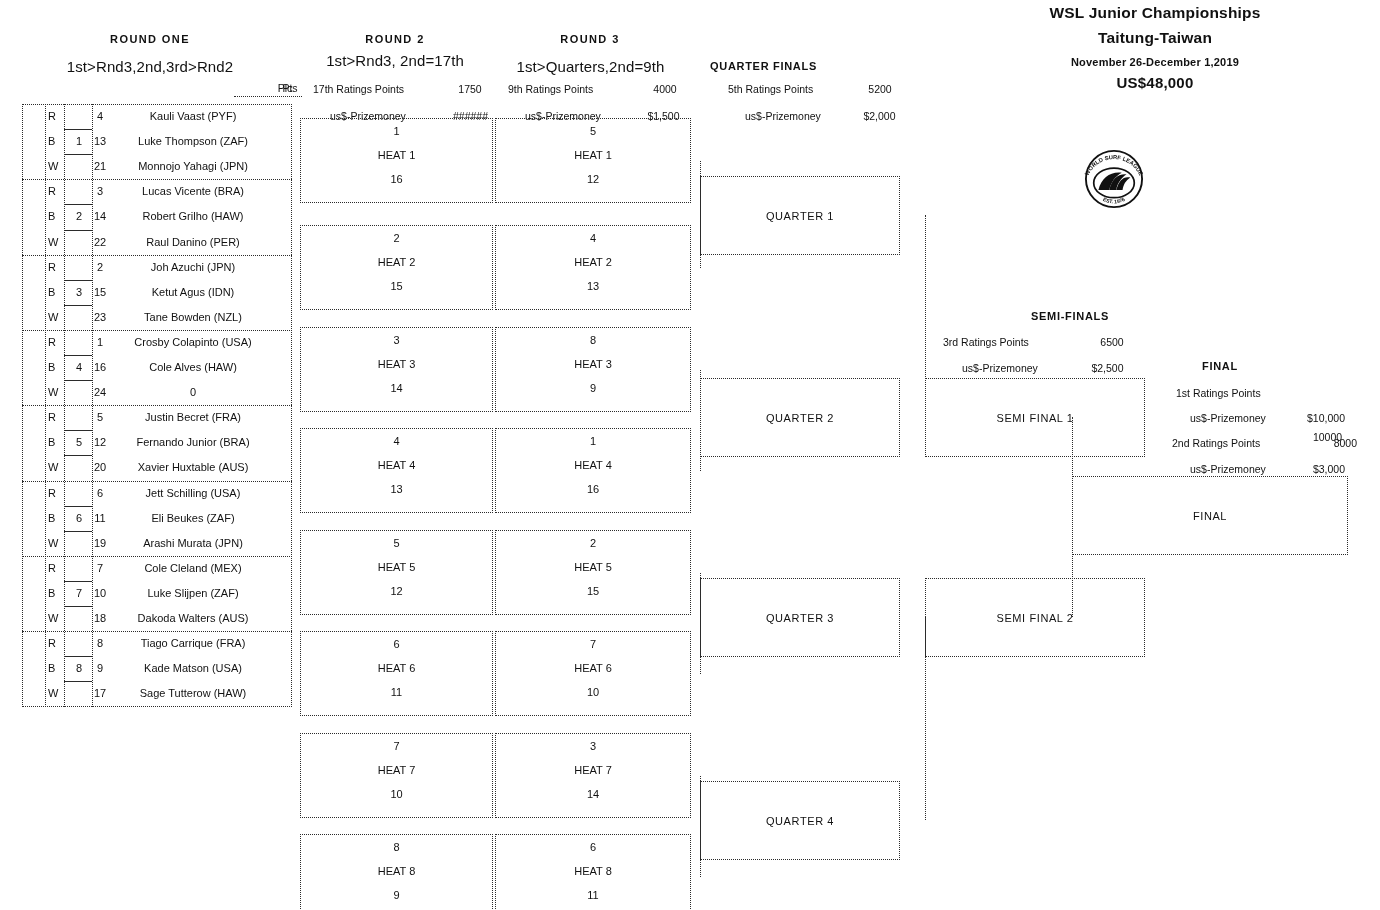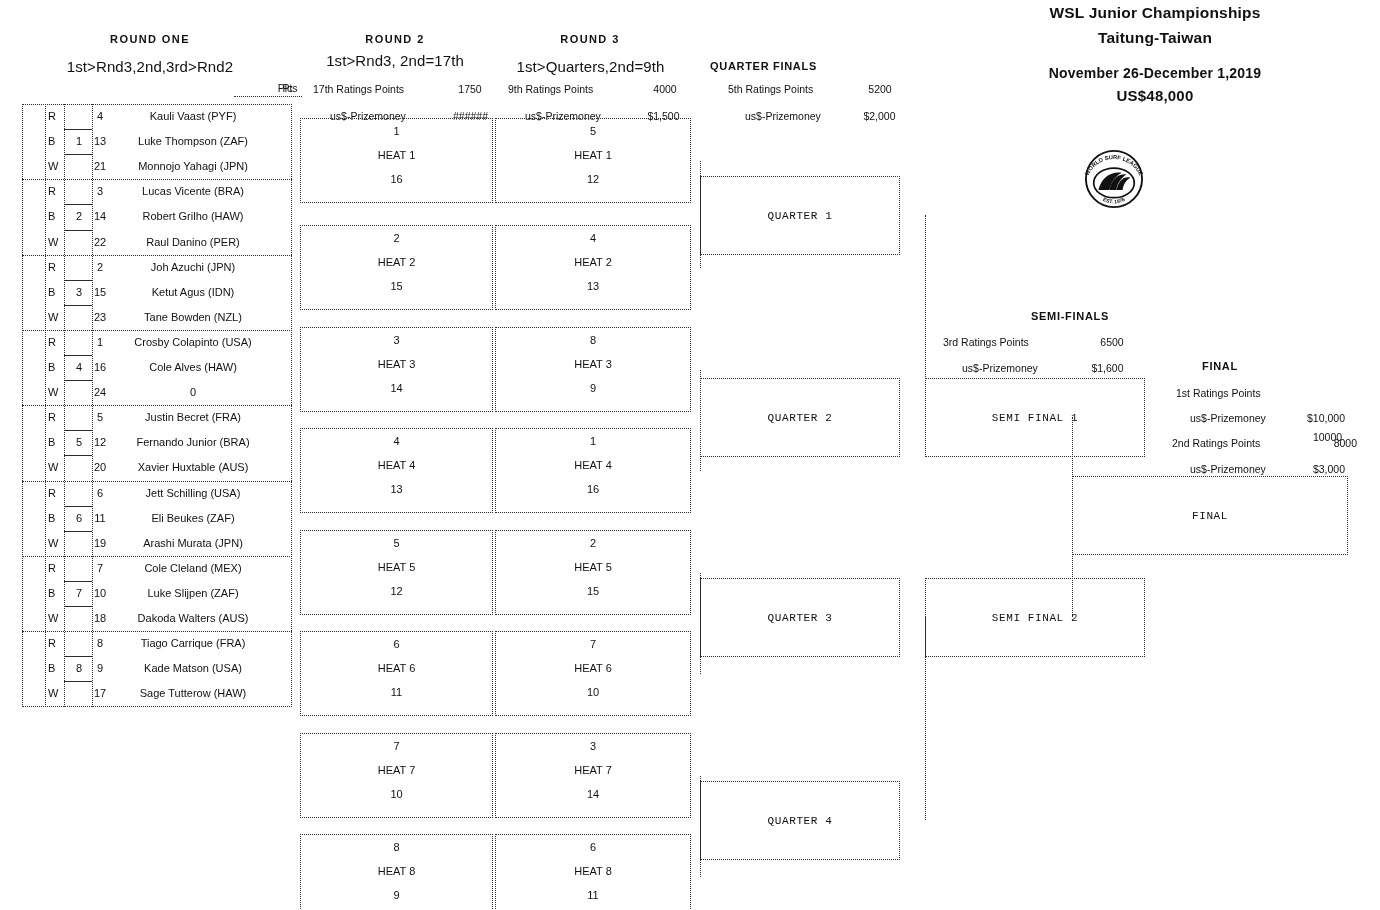--- a/index.html
+++ b/index.html
@@ -10,21 +10,21 @@
     color:#111111;
     overflow:hidden;
   }
   .abs{position:absolute;}
   .ctr{text-align:center;}
 
   
   #event-header{left:930px;top:0px;width:450px;text-align:center;}
   #event-header .t1{font-size:15.5px;font-weight:bold;letter-spacing:.2px;margin-top:4px;}
   #event-header .t2{font-size:15.5px;font-weight:bold;letter-spacing:.2px;margin-top:7px;}
-  #event-header .t3{font-size:14px;font-weight:bold;letter-spacing:.2px;margin-top:18px;}
+  #event-header .t3{font-size:11px;font-weight:bold;letter-spacing:.2px;margin-top:9px;}
   #event-header .t4{font-size:15px;font-weight:bold;letter-spacing:.2px;margin-top:6px;}
 
   
   #wsl-logo{left:1075px;top:140px;width:78px;height:78px;}
 
   
   .round-title{font-size:11px;letter-spacing:1.4px;font-weight:bold;}
   .round-sub{font-size:15px;letter-spacing:.1px;}
   .pts-row{font-size:10.5px;}
 
@@ -44,21 +44,21 @@
   
   .heatcell{position:absolute;box-sizing:border-box;border:1px dotted #2b2b2b;}
   .heatcell .top,.heatcell .mid,.heatcell .bot{
     position:absolute;left:0;width:100%;text-align:center;font-size:11px;
   }
   .heatcell .top{top:6px;}
   .heatcell .mid{top:30px;}
   .heatcell .bot{top:54px;}
 
   
-  .stagebox{position:absolute;box-sizing:border-box;border:1px dotted #2b2b2b;font-family:Liberation Mono, monospace;}
+  .stagebox{position:absolute;box-sizing:border-box;border:1px dotted #2b2b2b;}
   .stagebox span{position:absolute;left:0;width:100%;text-align:center;font-size:11px;letter-spacing:.6px;top:50%;transform:translateY(-50%);}
 </style>
 </head>
 <body>
 
 <div class="abs" id="event-header">
   <div class="t1">WSL Junior Championships</div>
   <div class="t2">Taitung-Taiwan</div>
   <div class="t3">November 26-December 1,2019</div>
   <div class="t4">US$48,000</div>
@@ -106,21 +106,21 @@
 <div class="abs round-title" style="left:710px;top:60px;width:200px;text-align:left;letter-spacing:.7px;">QUARTER FINALS</div>
 <div class="abs pts-row" style="left:728px;top:83px;width:140px;text-align:left;">5th Ratings Points</div>
 <div class="abs pts-row" style="left:855px;top:83px;width:50px;text-align:center;">5200</div>
 <div class="abs pts-row" style="left:745px;top:110px;width:130px;text-align:left;">us$-Prizemoney</div>
 <div class="abs pts-row" style="left:852px;top:110px;width:55px;text-align:center;">$2,000</div>
 
 <div class="abs round-title" style="left:970px;top:310px;width:200px;text-align:center;letter-spacing:.7px;">SEMI-FINALS</div>
 <div class="abs pts-row" style="left:943px;top:336px;width:140px;text-align:left;">3rd Ratings Points</div>
 <div class="abs pts-row" style="left:1087px;top:336px;width:50px;text-align:center;">6500</div>
 <div class="abs pts-row" style="left:962px;top:362px;width:130px;text-align:left;">us$-Prizemoney</div>
-<div class="abs pts-row" style="left:1080px;top:362px;width:55px;text-align:center;">$1,600</div>
+<div class="abs pts-row" style="left:1080px;top:362px;width:55px;text-align:center;">$2,500</div>
 
 <div class="abs round-title ctr" style="left:1165px;top:360px;width:110px;letter-spacing:.7px;">FINAL</div>
 <div class="abs pts-row" style="left:1176px;top:387px;width:140px;text-align:left;">1st Ratings Points</div>
 <div class="abs pts-row" style="left:1300px;top:387px;width:55px;text-align:center;margin-top:44px;">10000</div>
 <div class="abs pts-row" style="left:1190px;top:412px;width:130px;text-align:left;">us$-Prizemoney</div>
 <div class="abs pts-row" style="left:1296px;top:412px;width:60px;text-align:center;">$10,000</div>
 <div class="abs pts-row" style="left:1172px;top:437px;width:145px;text-align:left;">2nd Ratings Points</div>
 <div class="abs pts-row" style="left:1302px;top:437px;width:55px;text-align:right;">8000</div>
 <div class="abs pts-row" style="left:1190px;top:463px;width:130px;text-align:left;">us$-Prizemoney</div>
 <div class="abs pts-row" style="left:1300px;top:463px;width:58px;text-align:center;">$3,000</div>

